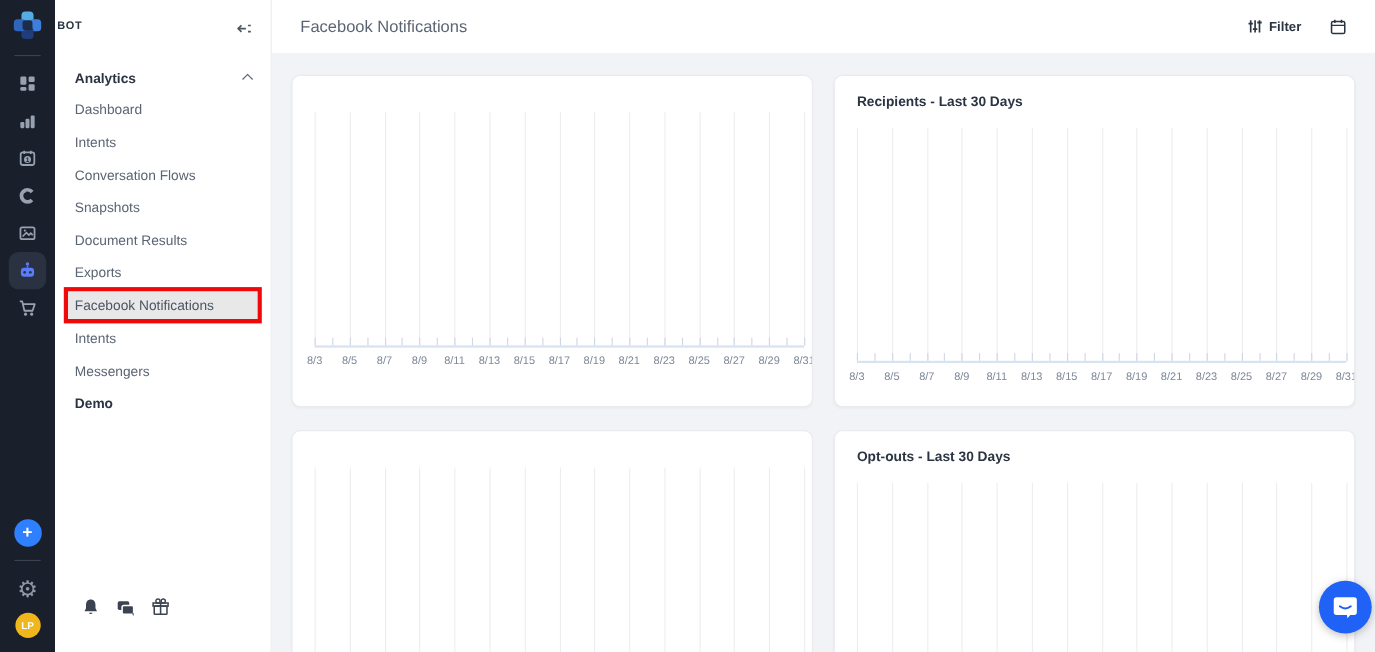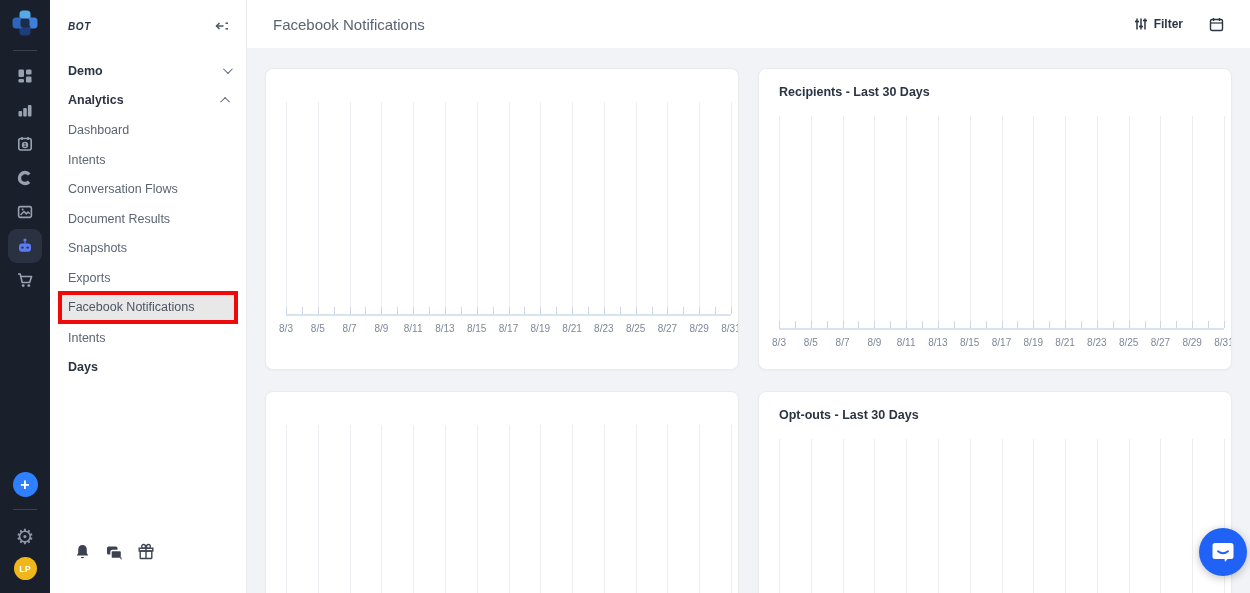--- a/index.html
+++ b/index.html
@@ -14,21 +14,21 @@
   .rail-btn { width:34px; height:34px; display:flex; align-items:center; justify-content:center; cursor:pointer; }
   .rail-btn svg { display:block; }
   .rail-active { background:#2a3140; border-radius:9px; }
   .rail-spacer { flex:1; }
   .plus-btn { width:25px; height:25px; border-radius:50%; background:#2f80ff; color:#fff; font-size:16px; font-weight:700; display:flex; align-items:center; justify-content:center; cursor:pointer; margin-bottom:10px; line-height:1; }
   .gear { font-size:21px; color:#8d96a5; line-height:1; cursor:pointer; margin:8px 0 10px; }
   .avatar { width:23px; height:23px; border-radius:50%; background:#f0b71c; color:#fff; font-size:9px; font-weight:700; display:flex; align-items:center; justify-content:center; margin-bottom:13px; cursor:pointer; }
 
   
   .sidebar { width:197px; background:#fff; border-right:1px solid #e9ebee; flex-shrink:0; display:flex; flex-direction:column; position:relative; }
-  .ws-row { padding:18px 16px 0 18px; display:flex; align-items:center; justify-content:space-between;font-style:italic; }
+  .ws-row { padding:18px 16px 0 2px; display:flex; align-items:flex-start; justify-content:space-between; }
   .ws-label { font-size:10px; font-weight:700; letter-spacing:.6px; color:#2b3442; }
   .nav { margin-top:22px; }
   .nav-item { height:29.6px; display:flex; align-items:center; padding:0 16px 0 18px; font-size:12.5px; color:#5b6573; cursor:pointer; justify-content:space-between; }
   .nav-item.bold { font-weight:700; color:#2b3442; }
   .nav-item.annotated { padding:0; border:4px solid #ee0a0a; margin:-2px 8px -1px 8px; height:33px; }
   .annotated .active-bg { background:#e8e8e9; width:100%; height:100%; display:flex; align-items:center; padding-left:6px; color:#4c5563; }
   .chev { width:7px; height:7px; border-right:1.5px solid #5a6473; border-bottom:1.5px solid #5a6473; display:inline-block; flex-shrink:0; }
   .chev.down { transform:rotate(45deg) translateY(-2px); }
   .chev.up { transform:rotate(-135deg) translateY(-2px); }
   .sb-footer { position:absolute; bottom:32px; left:24px; display:flex; gap:14px; align-items:center; }
@@ -135,55 +135,54 @@
       <span class="ws-label">BOT</span>
       <svg width="16" height="16" viewBox="0 0 16 16" style="cursor:pointer">
         <line x1="2.5" y1="8" x2="9.5" y2="8" stroke="#4c5563" stroke-width="1.5"></line>
         <path d="M5.5 5 L2.5 8 L5.5 11" fill="none" stroke="#4c5563" stroke-width="1.5"></path>
         <line x1="11.5" y1="5.2" x2="14" y2="5.2" stroke="#4c5563" stroke-width="1.5"></line>
         <line x1="11.5" y1="10.8" x2="14" y2="10.8" stroke="#4c5563" stroke-width="1.5"></line>
       </svg>
     </div>
     <div class="nav">
         <div class="nav-item bold">
-          <span>Demo</span>
-          <span class="chev down"></span>
-        </div>
-        <div class="nav-item bold">
           <span>Analytics</span>
           <span class="chev up"></span>
         </div>
         <div class="nav-item">
           <span>Dashboard</span>
         </div>
         <div class="nav-item">
           <span>Intents</span>
         </div>
         <div class="nav-item">
           <span>Conversation Flows</span>
         </div>
         <div class="nav-item">
+          <span>Snapshots</span>
+        </div>
+        <div class="nav-item">
           <span>Document Results</span>
-        </div>
-        <div class="nav-item">
-          <span>Snapshots</span>
         </div>
         <div class="nav-item">
           <span>Exports</span>
         </div>
         <div class="nav-item annotated">
           <div class="active-bg">
             <span>Facebook Notifications</span>
           </div>
         </div>
         <div class="nav-item">
           <span>Intents</span>
         </div>
+        <div class="nav-item">
+          <span>Messengers</span>
+        </div>
         <div class="nav-item bold">
-          <span>Days</span>
+          <span>Demo</span>
         </div>
       </div>
     <div class="sb-footer">
       <svg width="17" height="18" viewBox="0 0 17 18">
         <path d="M8.5 2 C5.8 2 4.2 4 4.2 6.8 V10 L2.8 12.6 H14.2 L12.8 10 V6.8 C12.8 4 11.2 2 8.5 2 Z" fill="#3c4350"></path>
         <path d="M6.8 14 a1.8 1.8 0 0 0 3.4 0 Z" fill="#3c4350"></path>
       </svg>
       <svg width="18" height="17" viewBox="0 0 18 17">
         <rect x="2" y="2.5" width="10.5" height="8" rx="1.6" fill="#3c4350"></rect>
         <rect x="6" y="6.5" width="10.5" height="8" rx="1.6" fill="#3c4350" stroke="#fff" stroke-width="1.4"></rect>

